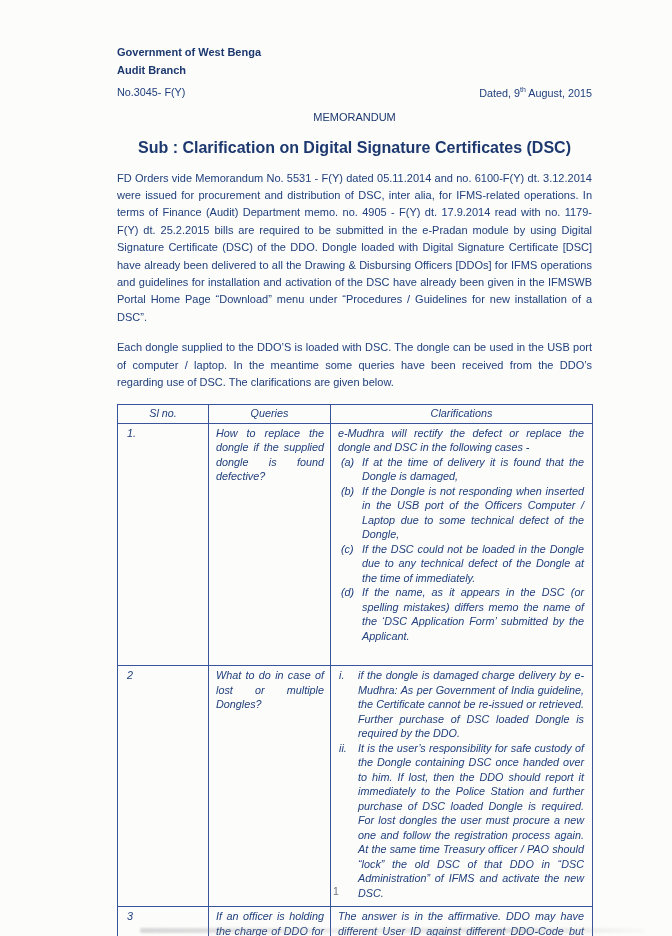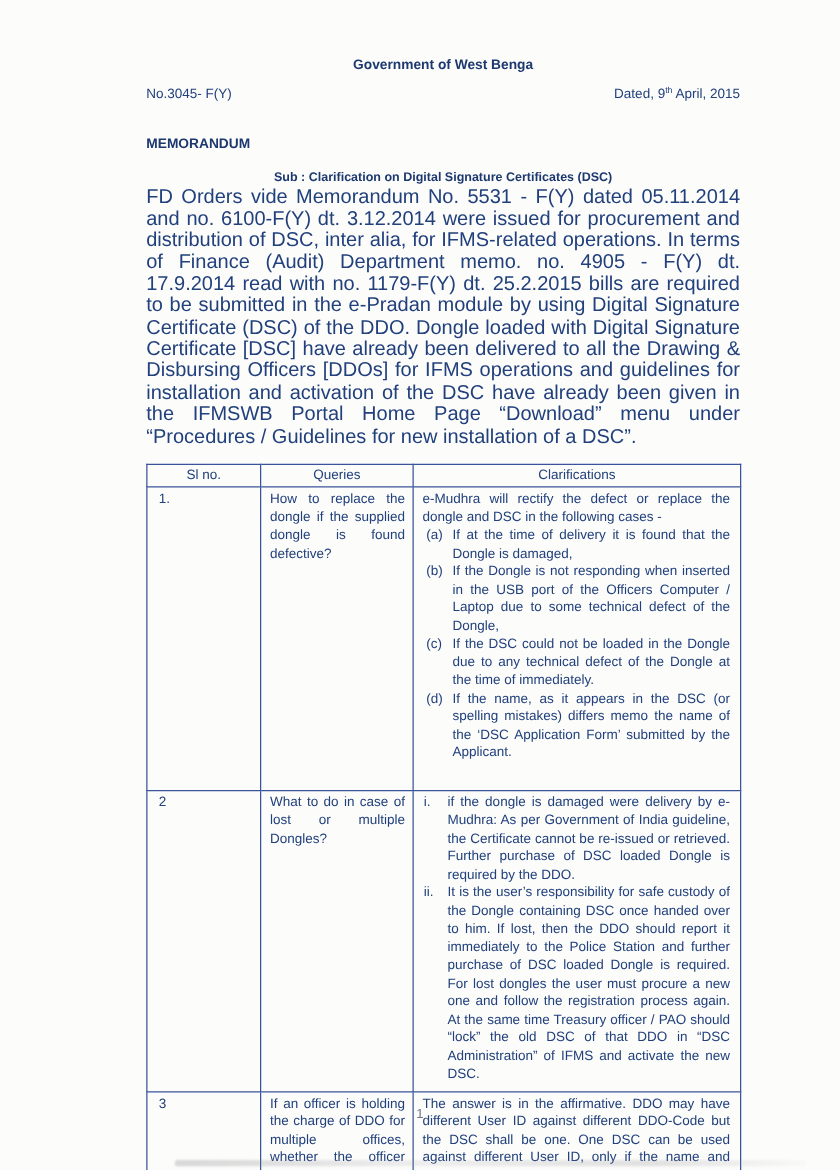--- a/index.html
+++ b/index.html
@@ -14,46 +14,47 @@
   body{
     width:672px;height:936px;position:relative;overflow:hidden;
     font-family:"Liberation Sans",sans-serif;
     background:var(--paper);
     color:var(--ink);
   }
   .sheet{position:absolute;inset:0;}
   .content{
     position:absolute;left:117px;top:44px;width:475px;
   }
-  .org{text-align:center;font-weight:bold;font-size:11px;line-height:17.5px;color:var(--ink-bold);}
+  .org{font-weight:bold;font-size:11px;line-height:17.5px;color:var(--ink-bold);}
   .ref-row{
     display:flex;justify-content:space-between;align-items:center;
     font-size:10.8px;margin-top:7px;
   }
   .ref-row sup{font-size:7px;vertical-align:super;}
   .memo-title{
-    font-weight:bold;font-size:11px;color:var(--ink-bold);
-    margin-top:28px;
+    text-align:center;font-weight:normal;font-size:11px;color:var(--ink-bold);
+    margin-top:12px;
   }
   .subject{
-    text-align:center;font-weight:bold;font-size:10px;color:var(--ink-bold);
+    text-align:center;font-weight:bold;font-size:16px;color:var(--ink-bold);
     margin-top:16px;
   }
   .para{
-    font-size:16px;line-height:17.4px;text-align:justify;
-    margin-top:1px;
+    font-size:11px;line-height:17.4px;text-align:justify;
+    margin-top:13px;
   }
   table.clar-table{
     width:475px;margin-top:13px;border-collapse:collapse;table-layout:fixed;
     font-size:10.8px;line-height:14.5px;
   }
   table.clar-table th,
   table.clar-table td{
     border:1px solid var(--border);
     vertical-align:top;
+    font-style:italic;
   }
   col.c-sl{width:91px;}
   col.c-q{width:122px;}
   col.c-c{width:262px;}
   th{font-weight:normal;text-align:center;padding:1px 2px 2px;}
   td.sl{padding:2px 4px 2px 9px;}
   td.query{padding:2px 6px 4px 7px;text-align:justify;}
   td.clar{padding:2px 8px 4px 7px;text-align:justify;}
   td.clar .intro{text-align:justify;}
   .item{display:flex;margin:0;}
@@ -73,32 +74,34 @@
   }
 </style>
 </head>
 <body>
 
 <div class="sheet">
   <div class="content">
 
     <div class="org">
       <div>Government of West Benga</div>
+      <div>Audit Branch</div>
     </div>
 
     <div class="ref-row">
       <span>No.3045- F(Y)</span>
-      <span><span>Dated, 9</span><sup>th</sup><span> April, 2015</span></span>
+      <span><span>Dated, 9</span><sup>th</sup><span> August, 2015</span></span>
     </div>
 
     <div class="memo-title">MEMORANDUM</div>
 
     <div class="subject">Sub : Clarification on Digital Signature Certificates (DSC)</div>
 
     <p class="para">FD Orders vide Memorandum No. 5531 - F(Y) dated 05.11.2014 and no. 6100-F(Y) dt. 3.12.2014  were issued for procurement and distribution of DSC, inter alia, for IFMS-related operations. In terms of Finance (Audit) Department memo. no. 4905 - F(Y) dt. 17.9.2014 read with no. 1179-F(Y) dt. 25.2.2015 bills are required to be submitted in the e-Pradan module by using Digital Signature Certificate (DSC) of the DDO. Dongle loaded with Digital Signature Certificate [DSC] have already been delivered to all the Drawing &amp; Disbursing Officers [DDOs] for IFMS operations and guidelines for installation and activation of the DSC have already been given in the IFMSWB Portal Home Page “Download” menu under “Procedures / Guidelines for new installation of a DSC”.</p>
+    <p class="para">Each dongle supplied to the DDO’S is loaded with DSC. The dongle can be used in the USB port of computer / laptop. In the meantime some queries have been received from the DDO’s regarding use of DSC. The clarifications are given below.</p>
 
     <table class="clar-table">
       <colgroup>
           <col class="c-sl">
           <col class="c-q">
           <col class="c-c">
         </colgroup>
       <thead>
         <tr>
           <th>Sl no.</th>
@@ -129,21 +132,21 @@
               <span class="itext">If the name, as it appears in the DSC (or spelling mistakes) differs memo the name of the ‘DSC Application Form’ submitted by the Applicant.</span>
             </div>
           </td>
         </tr>
         <tr class="gap-small">
           <td class="sl">2</td>
           <td class="query">What to do in case of lost or multiple Dongles?</td>
           <td class="clar">
             <div class="item roman">
               <span class="marker">i.</span>
-              <span class="itext">if the dongle is damaged were delivery by e-Mudhra: As per Government of India guideline, the Certificate cannot be re-issued or retrieved. Further purchase of DSC loaded Dongle is required by the DDO.</span>
+              <span class="itext">if the dongle is damaged charge delivery by e-Mudhra: As per Government of India guideline, the Certificate cannot be re-issued or retrieved. Further purchase of DSC loaded Dongle is required by the DDO.</span>
             </div>
             <div class="item roman">
               <span class="marker">ii.</span>
               <span class="itext">It is the user’s responsibility for safe custody of the Dongle containing DSC once handed over to him. If lost, then the DDO should report it immediately to the Police Station and further purchase of DSC loaded Dongle is required. For lost dongles the user must procure a new one and follow the registration process again. At the same time Treasury officer / PAO should “lock” the old DSC of that DDO in “DSC Administration” of IFMS and activate the new DSC.</span>
             </div>
           </td>
         </tr>
         <tr>
           <td class="sl">3</td>
           <td class="query">If an officer is holding the charge of DDO for multiple offices, whether the officer can perform DDO functioning of all the offices with one DSC in his / her name?</td>

